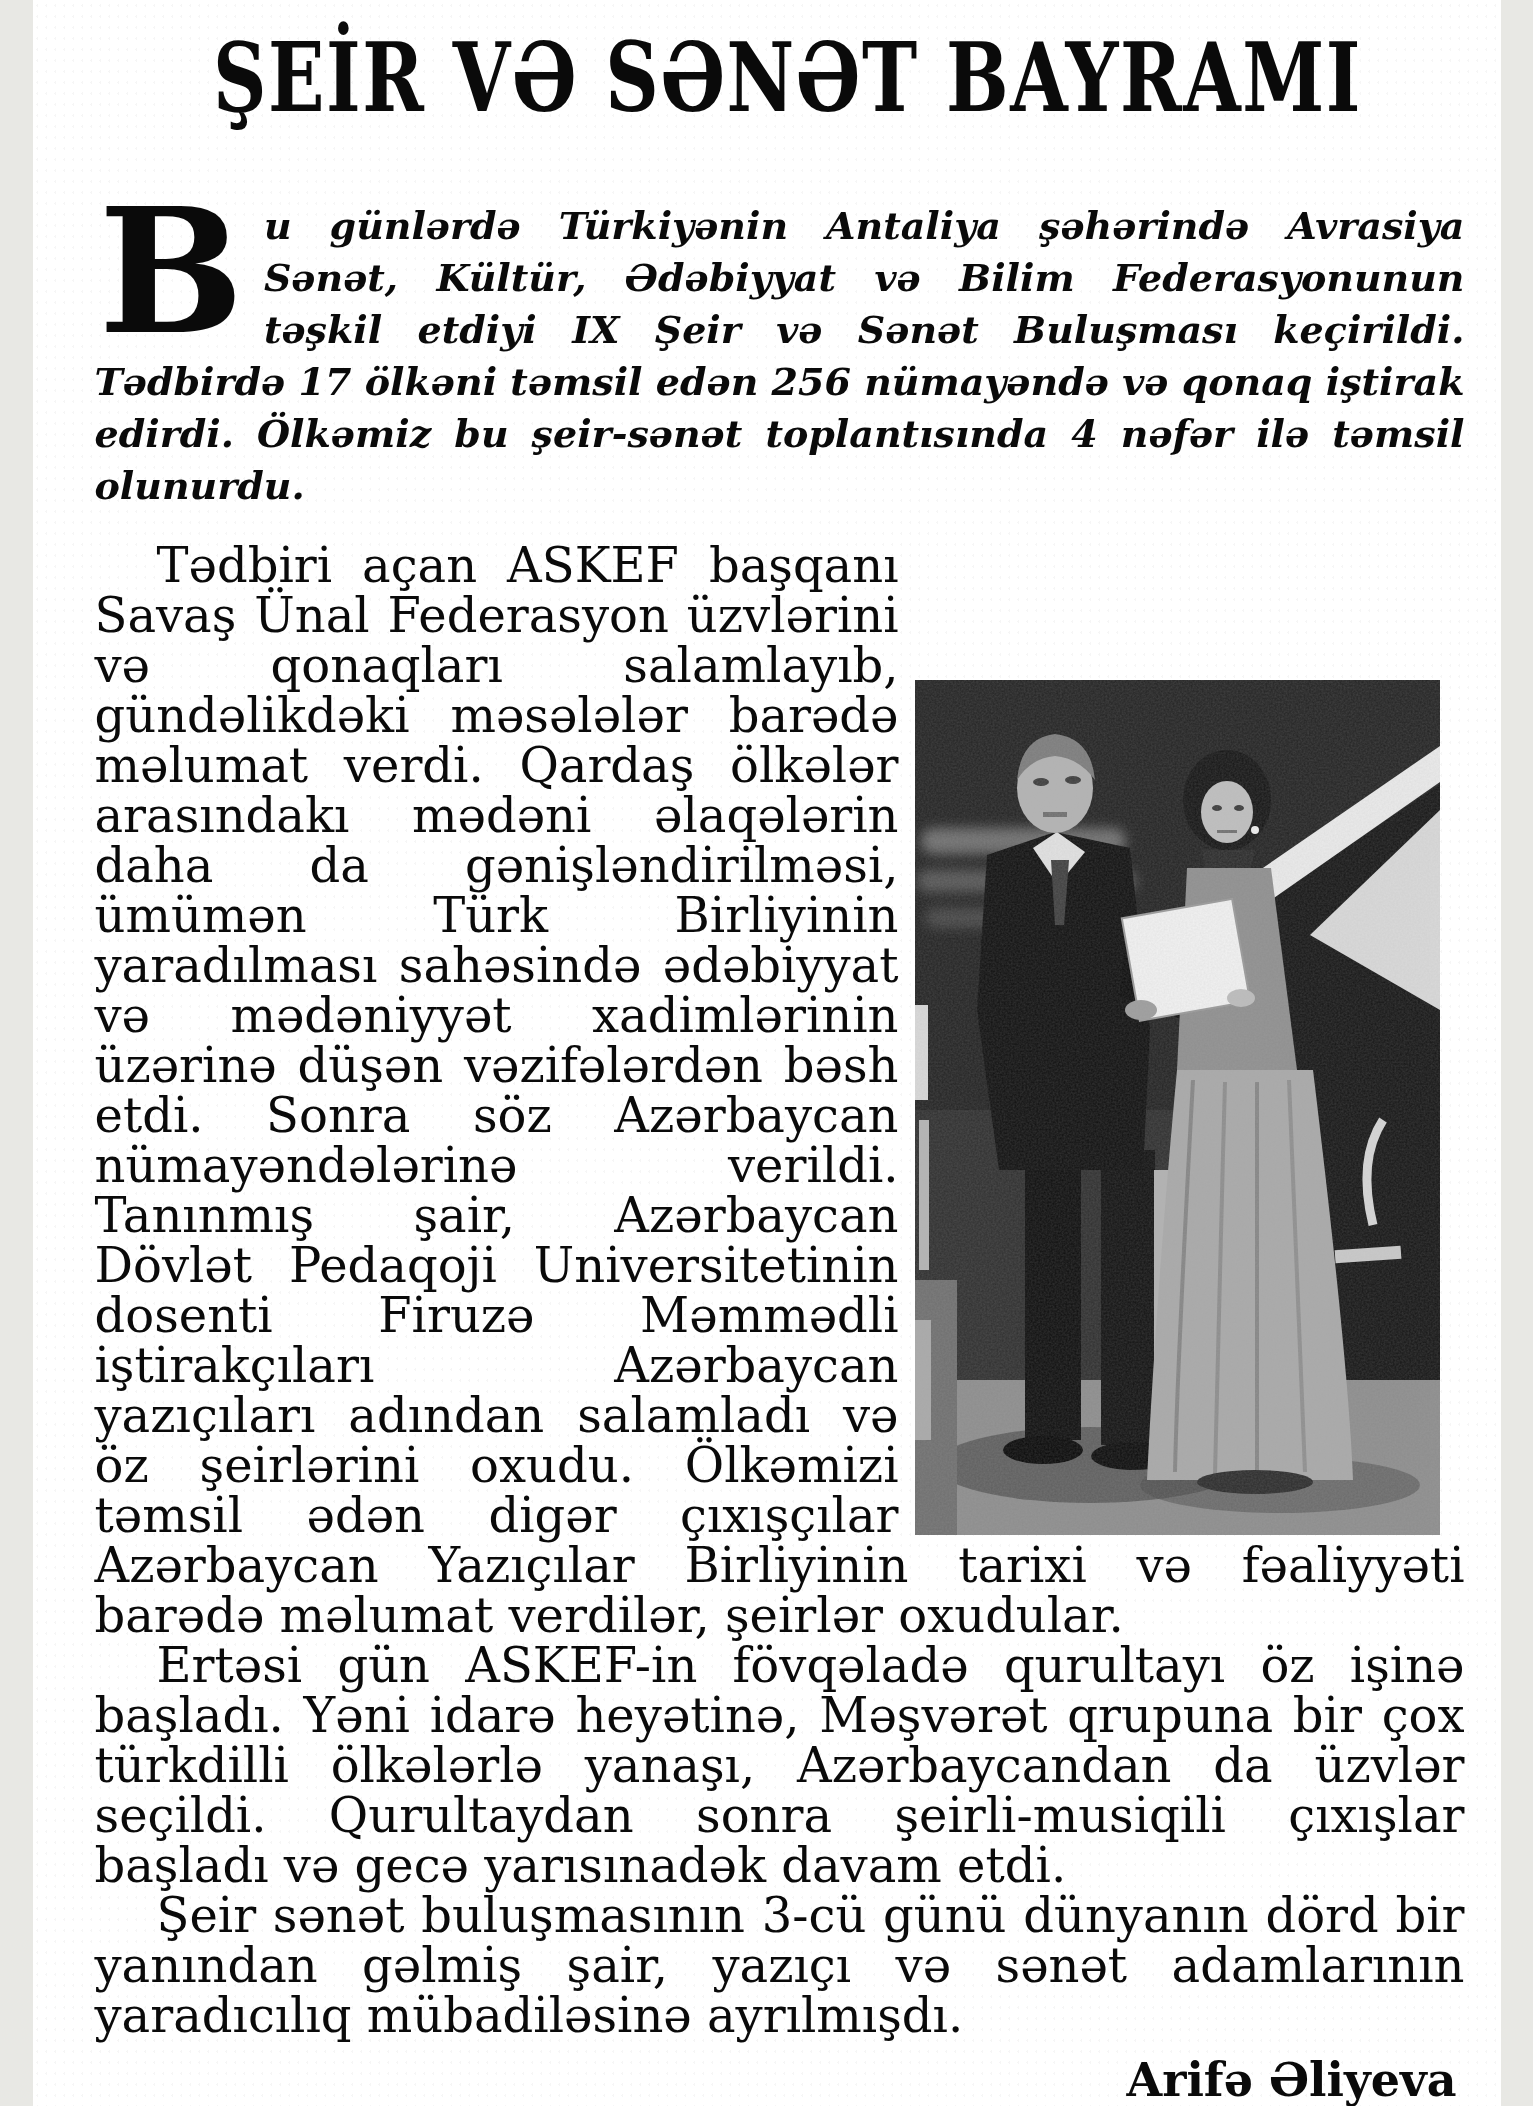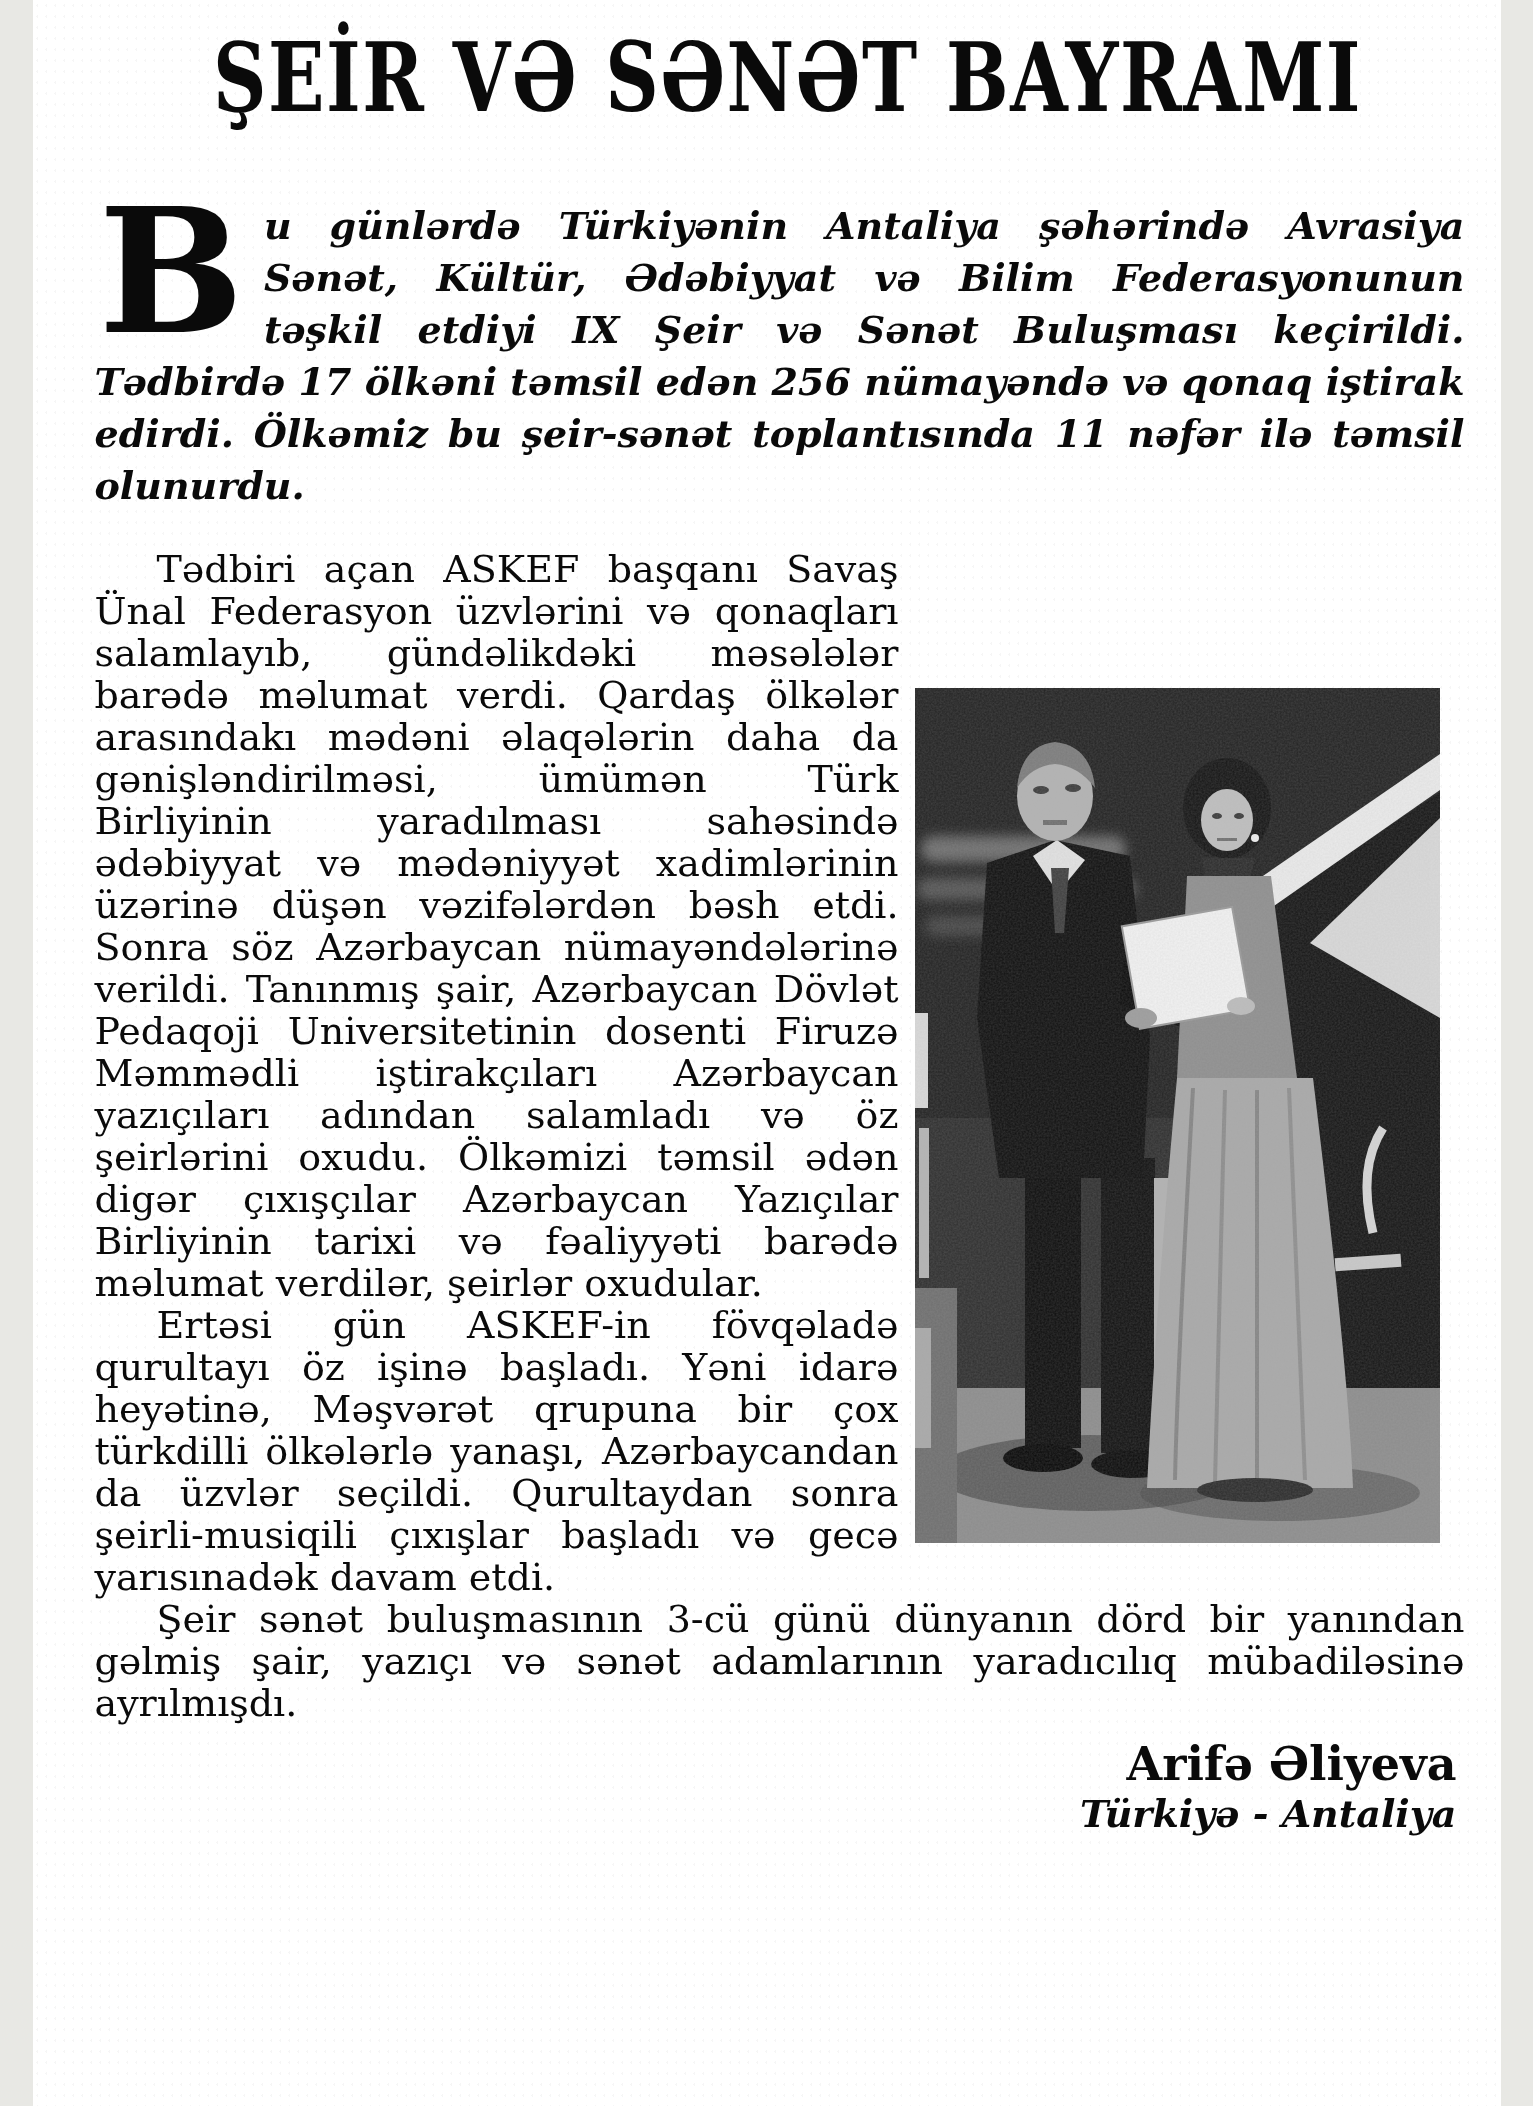--- a/index.html
+++ b/index.html
@@ -41,23 +41,23 @@
   }
   .dropcap {
     float: left;
     font-size: 172px;
     line-height: 132px;
     font-weight: bold;
     font-style: normal;
     margin: 6px 20px 0 4px;
   }
   .body-text {
-    margin-top: 36px;
-    font-size: 38px;
-    line-height: 42px;
+    margin-top: 28px;
+    font-size: 48px;
+    line-height: 50px;
     text-align: justify;
   }
   .body-text p { margin: 0; text-indent: 62px; }
   .photo-wrap {
     float: right;
     width: 525px;
     height: 855px;
     margin: 140px 25px 0 16px;
     background: #2e2e2e;
   }
@@ -81,21 +81,21 @@
   }
 </style>
 </head>
 <body>
 
 <div class="page">
 
   <h1 class="title-row"><span class="title-text">ŞEİR VƏ SƏNƏT BAYRAMI</span></h1>
 
   <div class="lead">
-    <span class="dropcap">B</span><span>u günlərdə Türkiyənin Antaliya  şəhərində Avrasiya Sənət, Kültür, Ədəbiyyat və  Bilim Federasyonunun təşkil etdiyi  IX Şeir və Sənət Buluşması keçirildi. Tədbirdə 17 ölkəni təmsil edən 256 nümayəndə və qonaq  iştirak edirdi. Ölkəmiz bu şeir-sənət toplantısında 11 nəfər ilə təmsil olunurdu.</span>
+    <span class="dropcap">B</span><span>u günlərdə Türkiyənin Antaliya  şəhərində Avrasiya Sənət, Kültür, Ədəbiyyat və  Bilim Federasyonunun təşkil etdiyi  IX Şeir və Sənət Buluşması keçirildi. Tədbirdə 17 ölkəni təmsil edən 256 nümayəndə və qonaq  iştirak edirdi. Ölkəmiz bu şeir-sənət toplantısında 4 nəfər ilə təmsil olunurdu.</span>
   </div>
 
   <div class="body-text">
 
     <div class="photo-wrap">
       <svg width="525" height="855" viewBox="0 0 525 855">
         <defs>
           <filter id="blur6" x="-20%" y="-20%" width="140%" height="140%">
             <feGaussianBlur stdDeviation="6"></feGaussianBlur>
           </filter>

